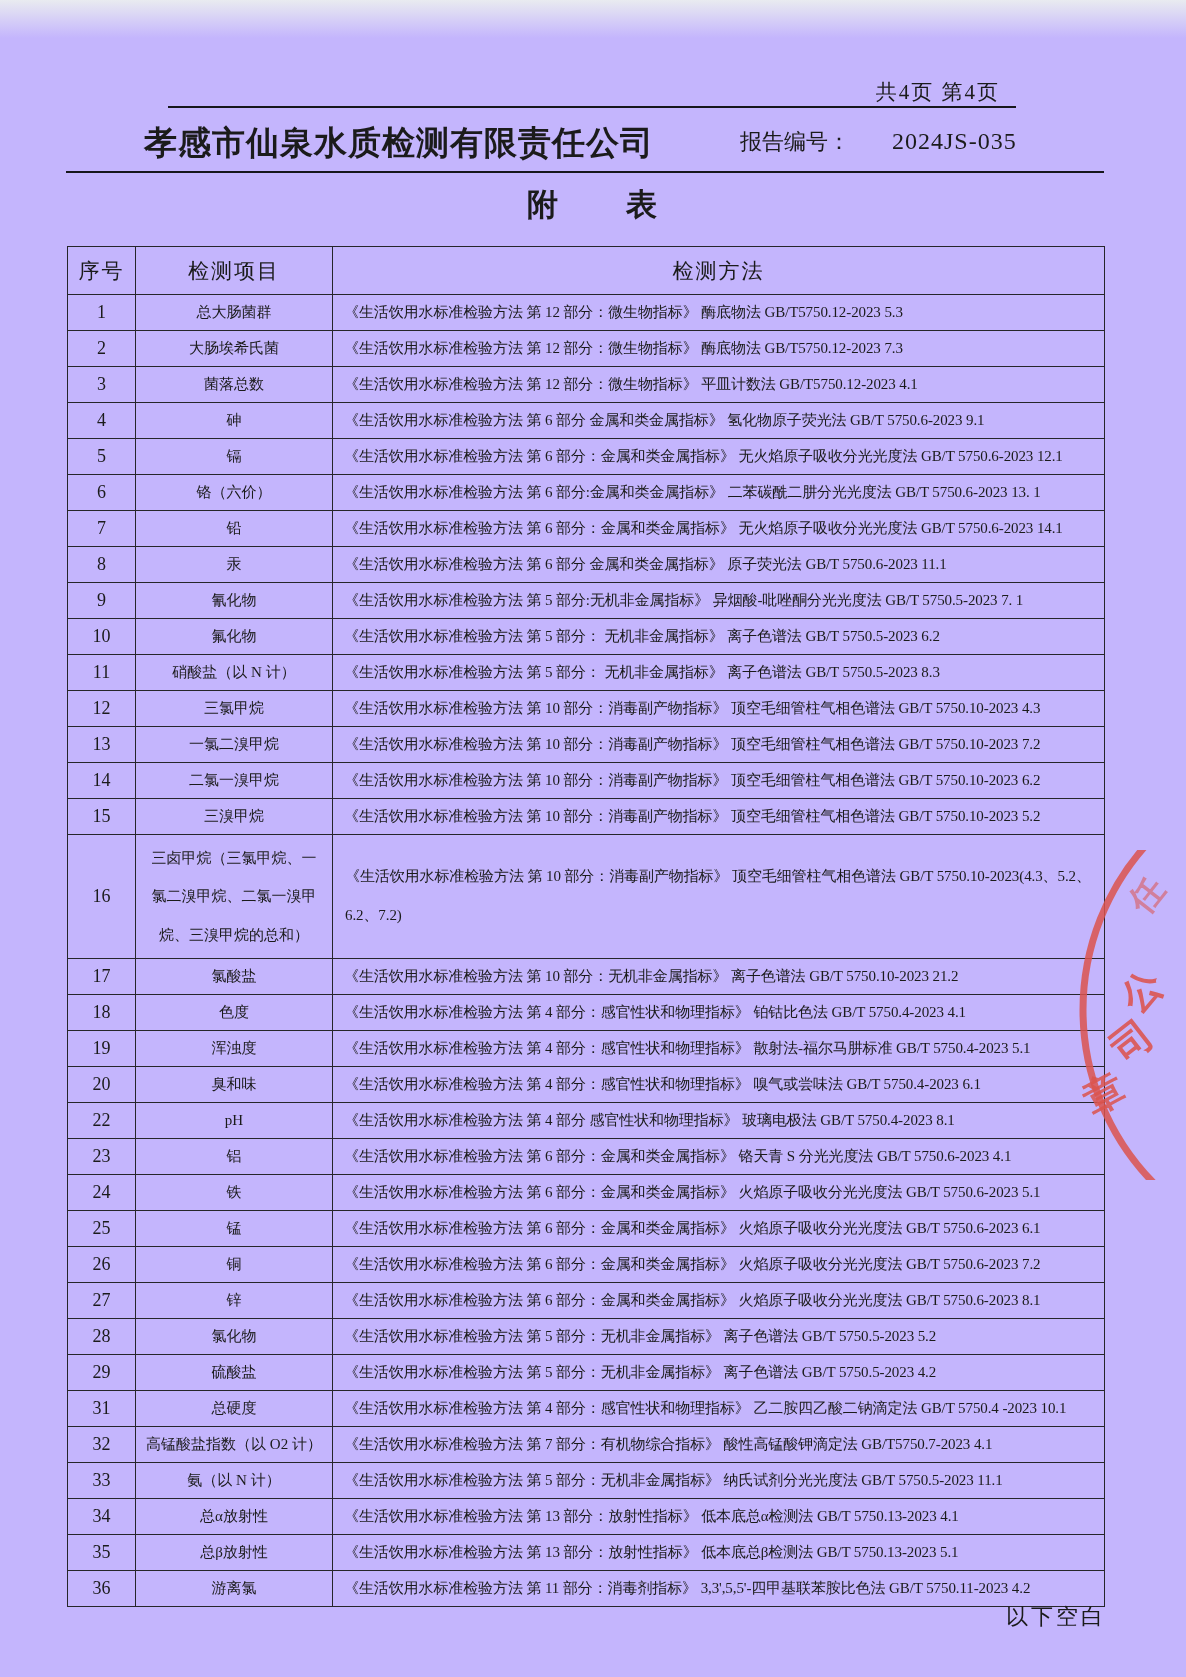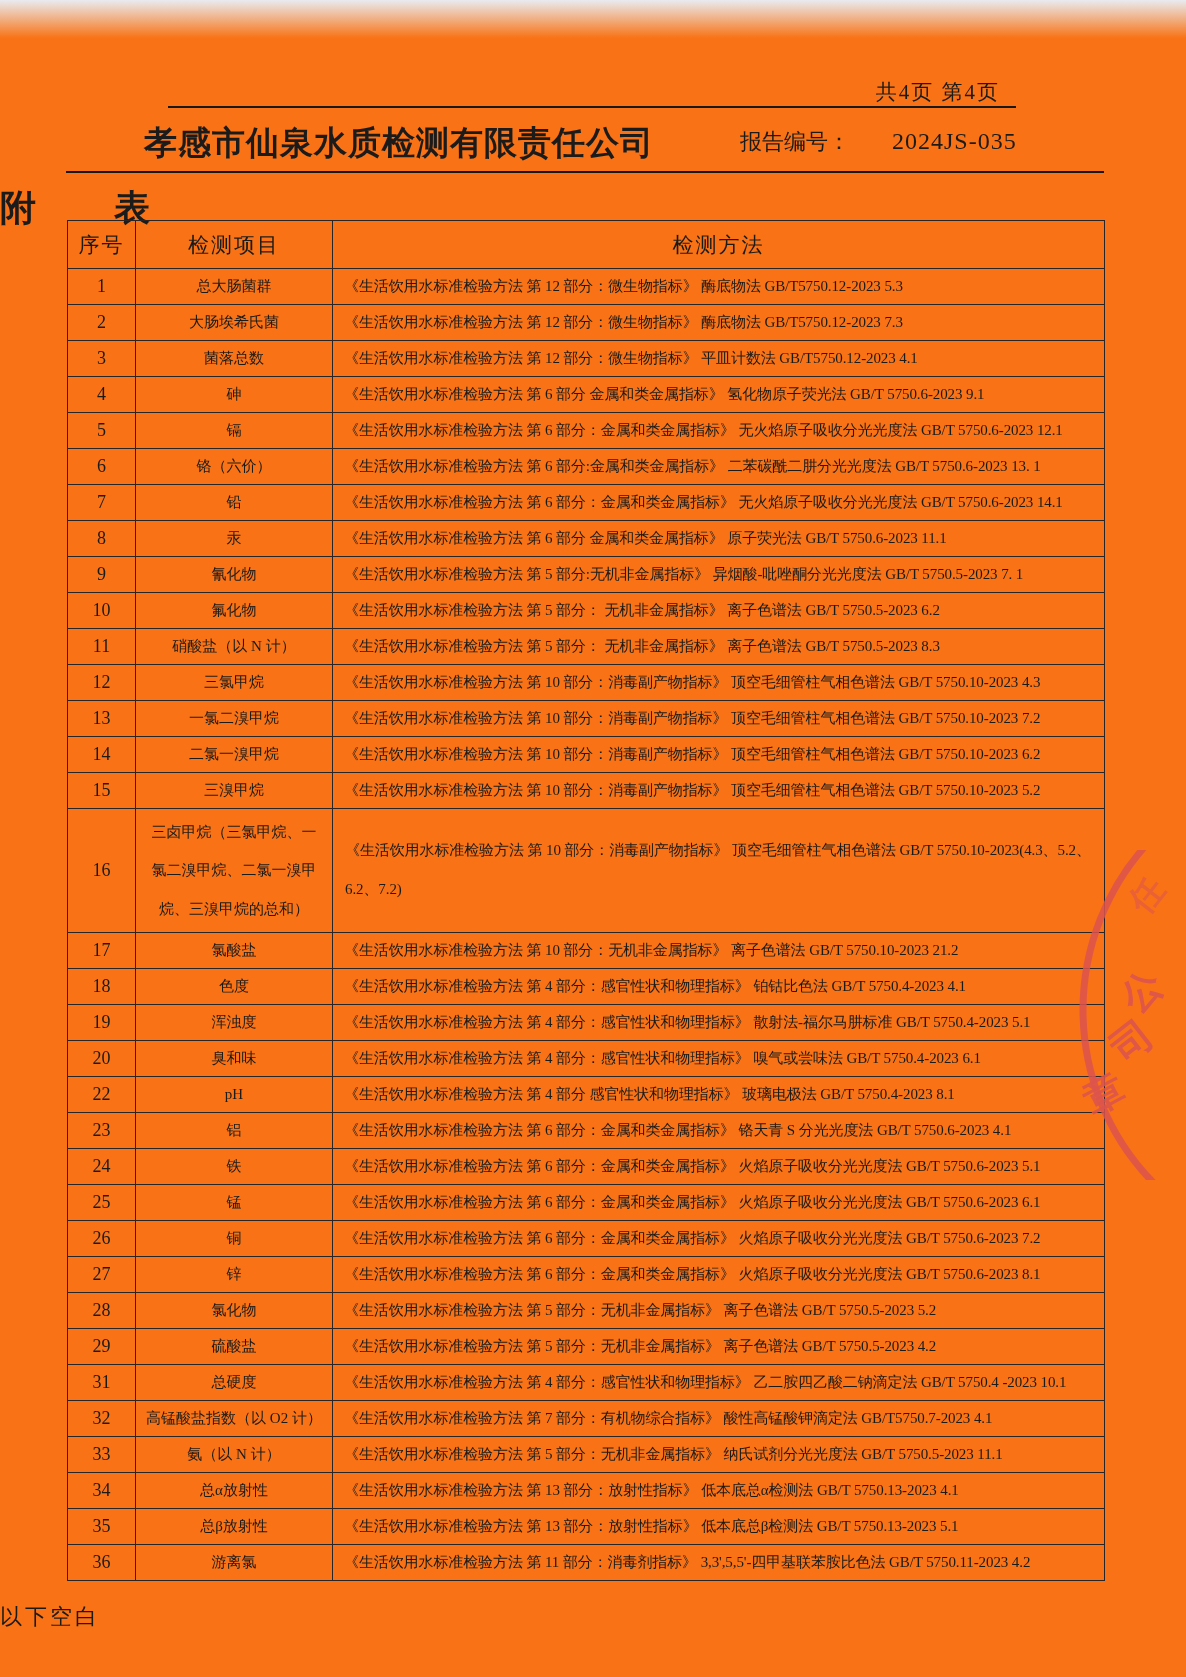--- a/index.html
+++ b/index.html
@@ -1,20 +1,20 @@
 <!DOCTYPE html>
 <html><head>
 <meta charset="utf-8">
 <style>
   html,body { margin:0; padding:0; background:#e8e8e8; }
   .page {
     position:relative;
     width:1186px; height:1677px;
     margin:0 auto;
-    background:#f97316;
+    background:#c4b5fd;
     overflow:hidden;
     font-family:"Liberation Serif","DejaVu Serif",serif;
     color:#1b1b1b;
   }
   .scan-band {
     position:absolute; top:0; left:0; width:100%; height:38px;
     background:linear-gradient(180deg,#e9ebf0 0%, rgba(255,255,255,0) 100%);
   }
   .page-info {
     position:absolute; top:78px; right:186px;
@@ -32,25 +32,25 @@
   .report-no {
     position:absolute; top:127px; left:740px; font-size:22px;font-family:Liberation Serif, serif;
   }
   .report-no .val { font-size:24px; margin-left:42px; letter-spacing:1px; }
   .rule-bottom {
     position:absolute; top:171px; left:66px; width:1038px;
     border-top:2px solid #17171c;
   }
   .appendix-title {
     position:absolute; top:184px; left:0; width:1186px;
-    font-size:36px; font-weight:bold;
+    text-align:center; font-size:31px; font-weight:bold;
     white-space:pre; letter-spacing:2px;
   }
   table.methods {
-    position:absolute; top:220px; left:67px; width:1037px;
+    position:absolute; top:246px; left:67px; width:1037px;
     border-collapse:collapse; table-layout:fixed;padding-left:17px;
   }
   .methods th, .methods td {
     border:1.5px solid #26262a;
     overflow:hidden;
   }
   .methods thead th {
     height:45px; font-size:21px; font-weight:normal;
     letter-spacing:2px; text-align:center;
   }
@@ -64,21 +64,21 @@
     white-space:nowrap; padding:0 3px;
   }
   .method-cell {
     text-align:left; font-size:15px; letter-spacing:-0.1px;
     white-space:nowrap; padding:0 6px 0 11px;
   }
   tr.tall .item-cell { white-space:normal; line-height:2.55; padding:4px 10px; }
   tr.tall .method-cell { white-space:normal; line-height:2.6; padding:4px 12px; }
   .footer-note {
     position:absolute; top:1602px; left:0; width:1106px;
-    text-align:left; font-size:22px; letter-spacing:3px;
+    text-align:right; font-size:22px; letter-spacing:3px;
   }
   .seal {
     position:absolute; top:850px; right:0; width:150px; height:330px;
     pointer-events:none;
   }
 </style>
 </head>
 <body>
 
 <div class="page">

